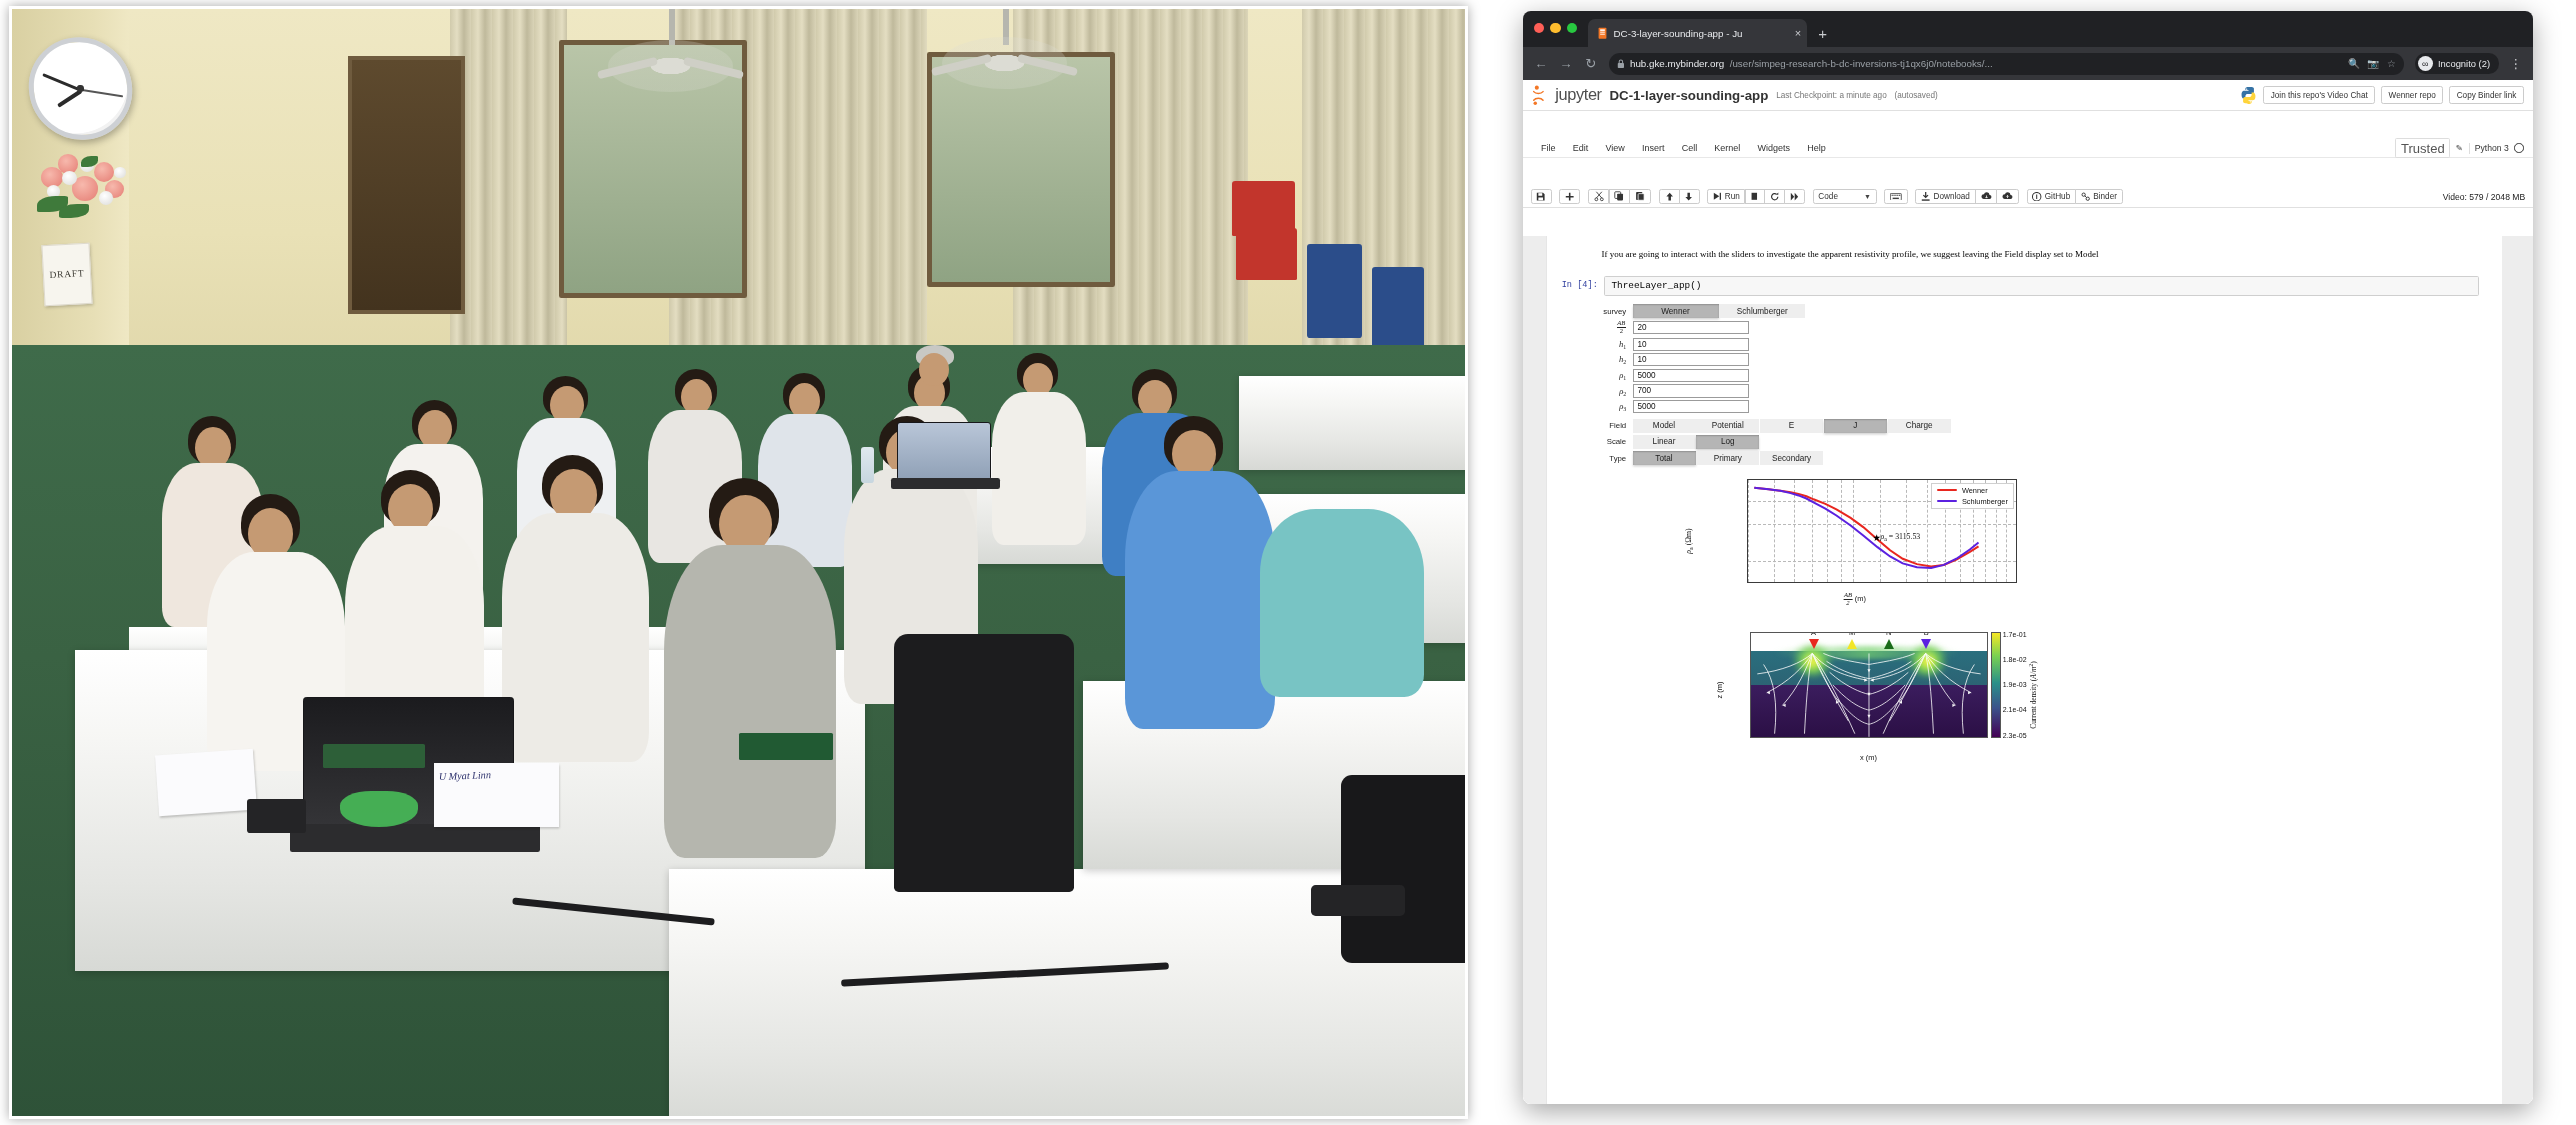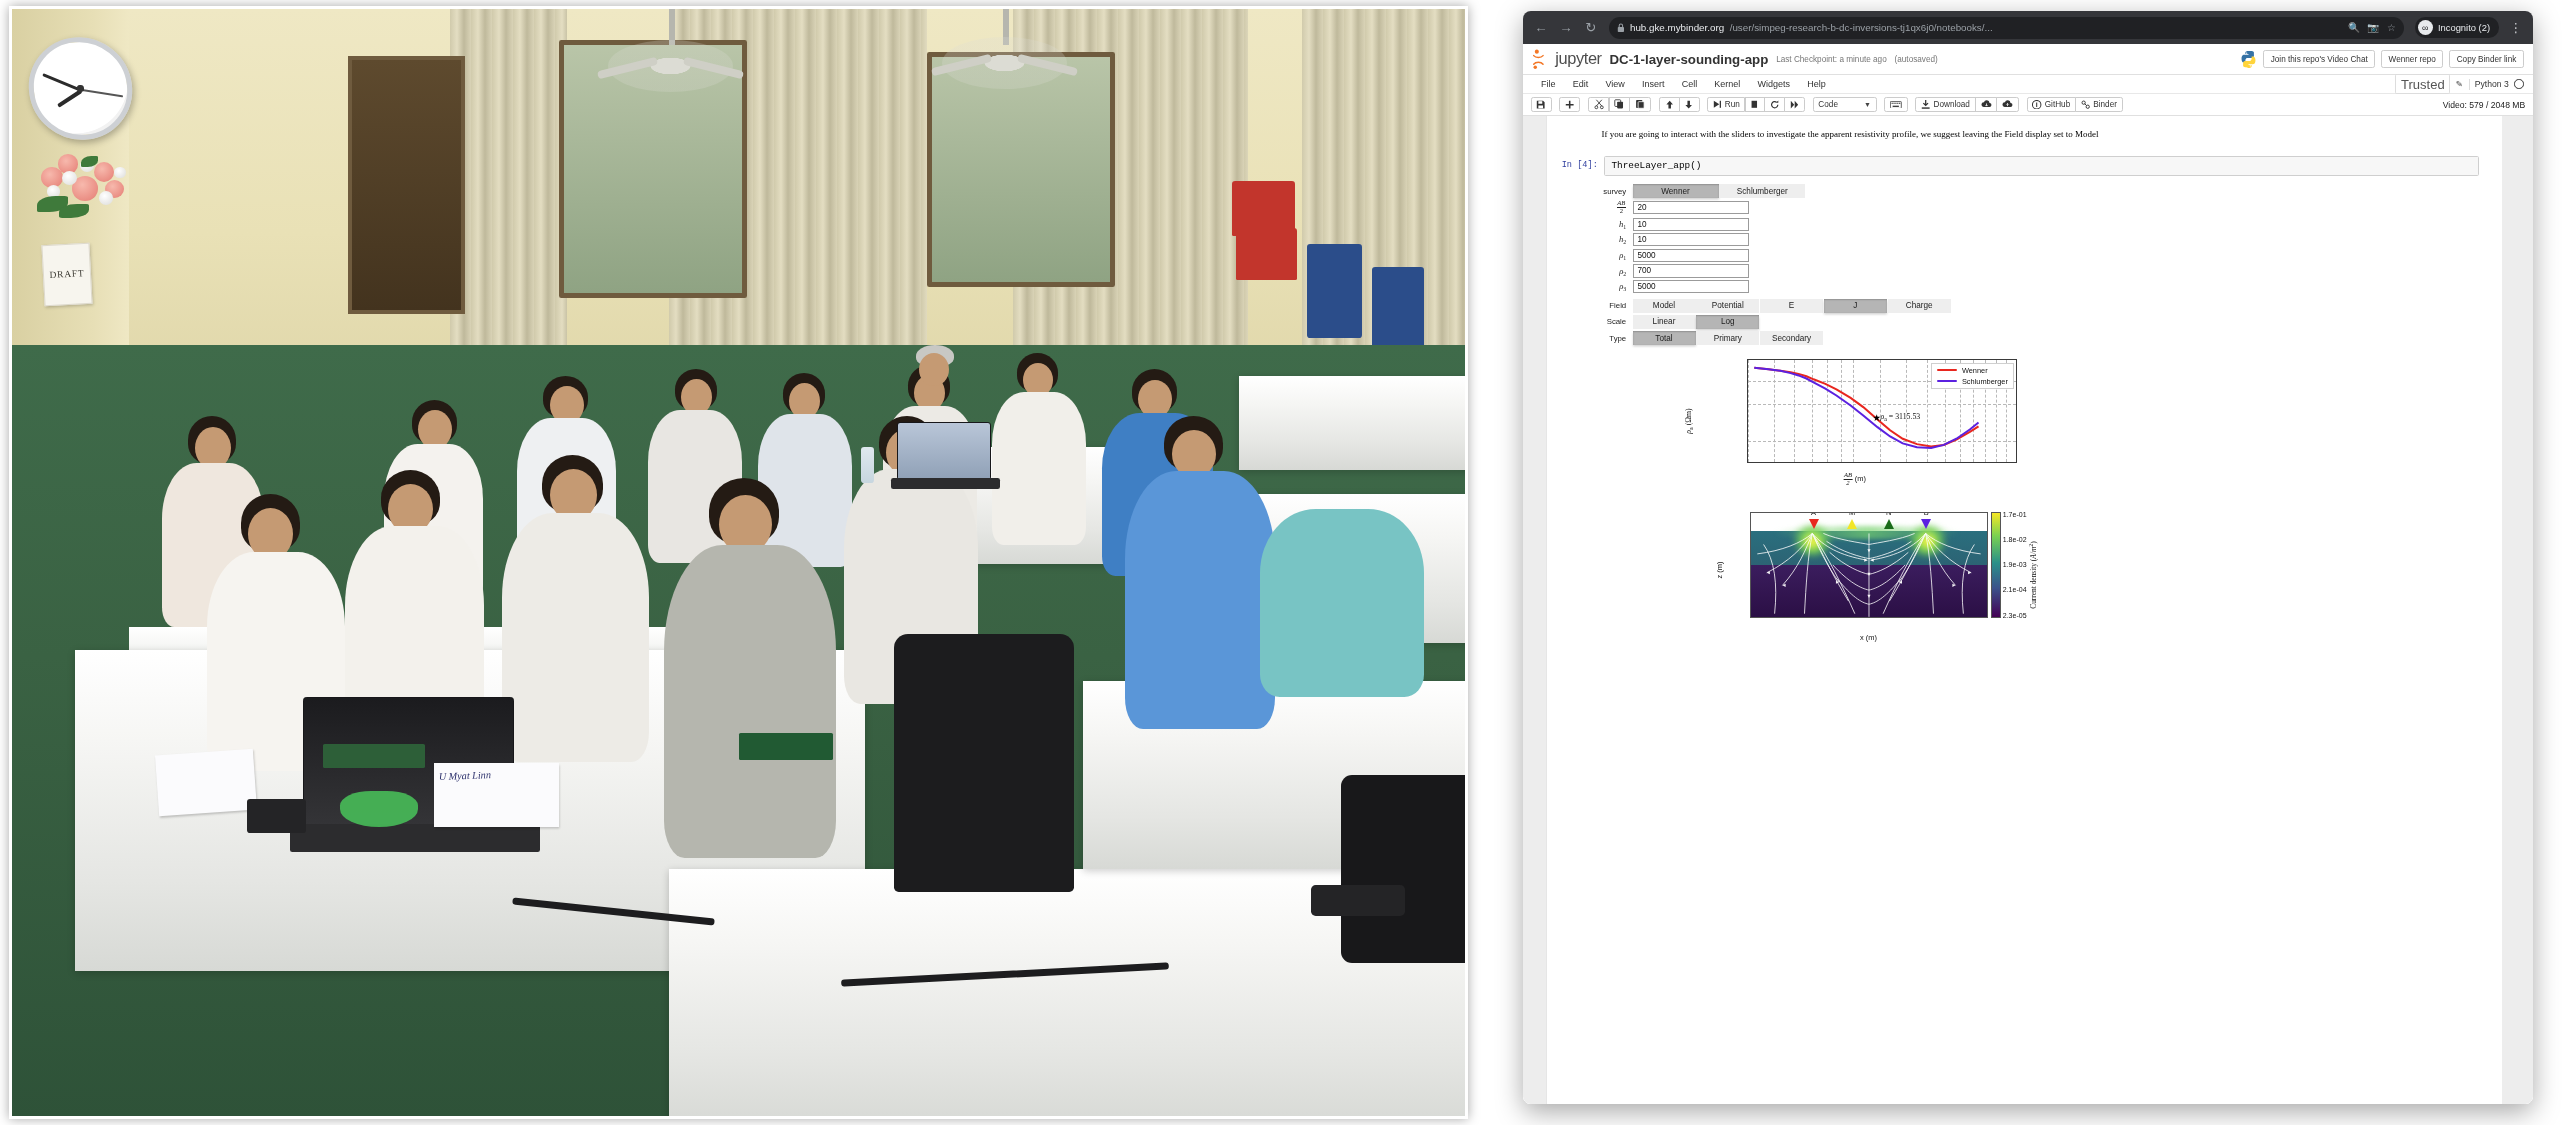--- a/index.html
+++ b/index.html
@@ -187,21 +187,21 @@
     display:flex; align-items:center; gap:4.7px; background:#202124; color:#e8eaed;
     height:20.3px; border-radius:10.2px; padding:0 8.6px 0 3.1px; font-size:9.4px; margin-left:6.3px;
   }
   .incognito-pill .glyph{
     width:15.6px;height:15.6px;border-radius:50%;background:#e8eaed;color:#202124;
     display:flex;align-items:center;justify-content:center;font-size:9.4px;
   }
   .kebab{ color:#c8cace; font-size:12.5px; padding:0 3.1px 0 6.3px; cursor:pointer; letter-spacing:0; }
 
   
-  .page{ flex:1 1 auto; background:#fff; overflow:hidden; position:relative; display:flex; flex-direction:column; }
+  .page{ flex:1 1 auto; background:#fff; overflow:hidden; position:relative; display:flex; flex-direction:column;gap:28px; }
 
   .jp-header{
     height:31px; border-bottom:0.8px solid #e0e0e0; display:flex; align-items:center;
     padding:0 9.4px; gap:7.8px; background:#fff; flex:0 0 auto;
   }
   .jp-logo{ display:flex; align-items:center; gap:3.9px; }
   .jp-logo .logotext{ font-size:16.4px; color:#4e4e4e; font-family:"Liberation Sans", sans-serif; letter-spacing:-0.4px;}
   .nb-title{ font-size:13.3px; font-weight:bold; color:#333; }
   .nb-ckpt{ font-size:8.2px; color:#777; }
   .jp-header-right{ margin-left:auto; display:flex; align-items:center; gap:6.3px; }
@@ -520,20 +520,40 @@
       <div style="position:absolute;left:328px;top:782px;width:78px;height:36px;border-radius:40% 40% 50% 50%;background:#49c45a;opacity:.85;"></div>
       <div class="cable" style="left:500px;top:899px;width:203px;height:7px;transform:rotate(6deg);"></div>
       <div class="cable" style="left:829px;top:962px;width:328px;height:7px;transform:rotate(-3deg);"></div>
       <div class="bottle" style="left:849px;top:438px;"></div>
       <div class="phone" style="left:1299px;top:876px;width:94px;height:31px;border-radius:4.7px;"></div>
     </div>
   </div>
 
   <div id="browser">
 
+    <div class="chrome-topbar">
+      <div class="traffic">
+        <div class="dot r"></div>
+        <div class="dot y"></div>
+        <div class="dot g"></div>
+      </div>
+      <div class="tabstrip">
+        <div class="tab">
+          <svg class="favicon" viewBox="0 0 14 16">
+            <rect x="2" y="1" width="10" height="14" rx="1" fill="#f37726"></rect>
+            <rect x="4" y="3" width="6" height="2" fill="#fff"></rect>
+            <rect x="4" y="6" width="6" height="1.2" fill="#fff"></rect>
+            <rect x="4" y="8.6" width="6" height="1.2" fill="#fff"></rect>
+          </svg>
+          <span class="tab-title">DC-3-layer-sounding-app - Ju</span>
+          <span class="tab-close">×</span>
+        </div>
+        <div class="newtab">+</div>
+      </div>
+    </div>
 
     <div class="chrome-toolbar">
       <div class="navbtn">←</div>
       <div class="navbtn">→</div>
       <div class="navbtn">↻</div>
       <div class="omnibox">
         <svg width="7.8" height="9.4" viewBox="0 0 10 12">
           <rect x="1" y="5" width="8" height="6.4" rx="1" fill="#9aa0a6"></rect>
           <path d="M2.8 5V3.4a2.2 2.2 0 0 1 4.4 0V5" stroke="#9aa0a6" stroke-width="1.3" fill="none"></path>
         </svg>

